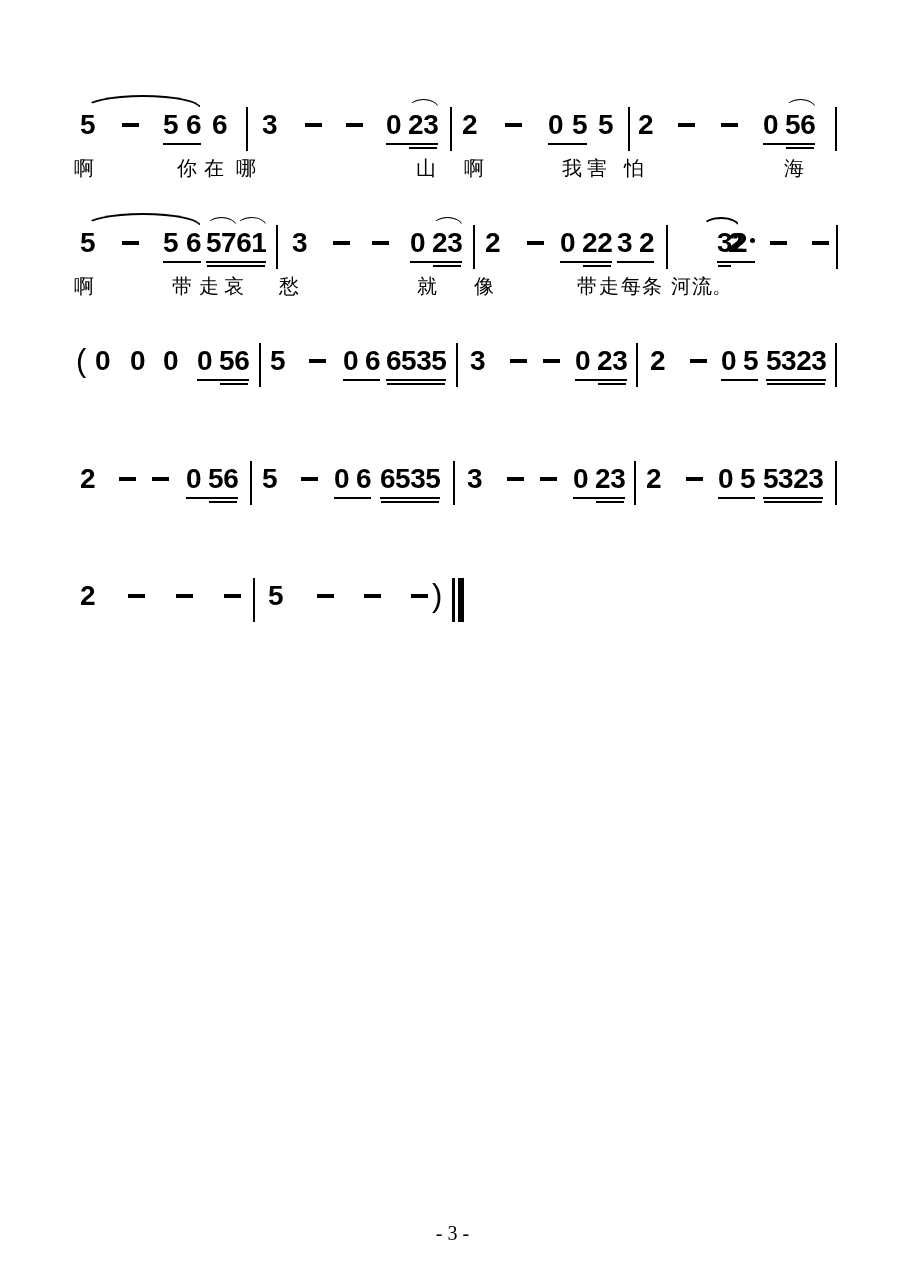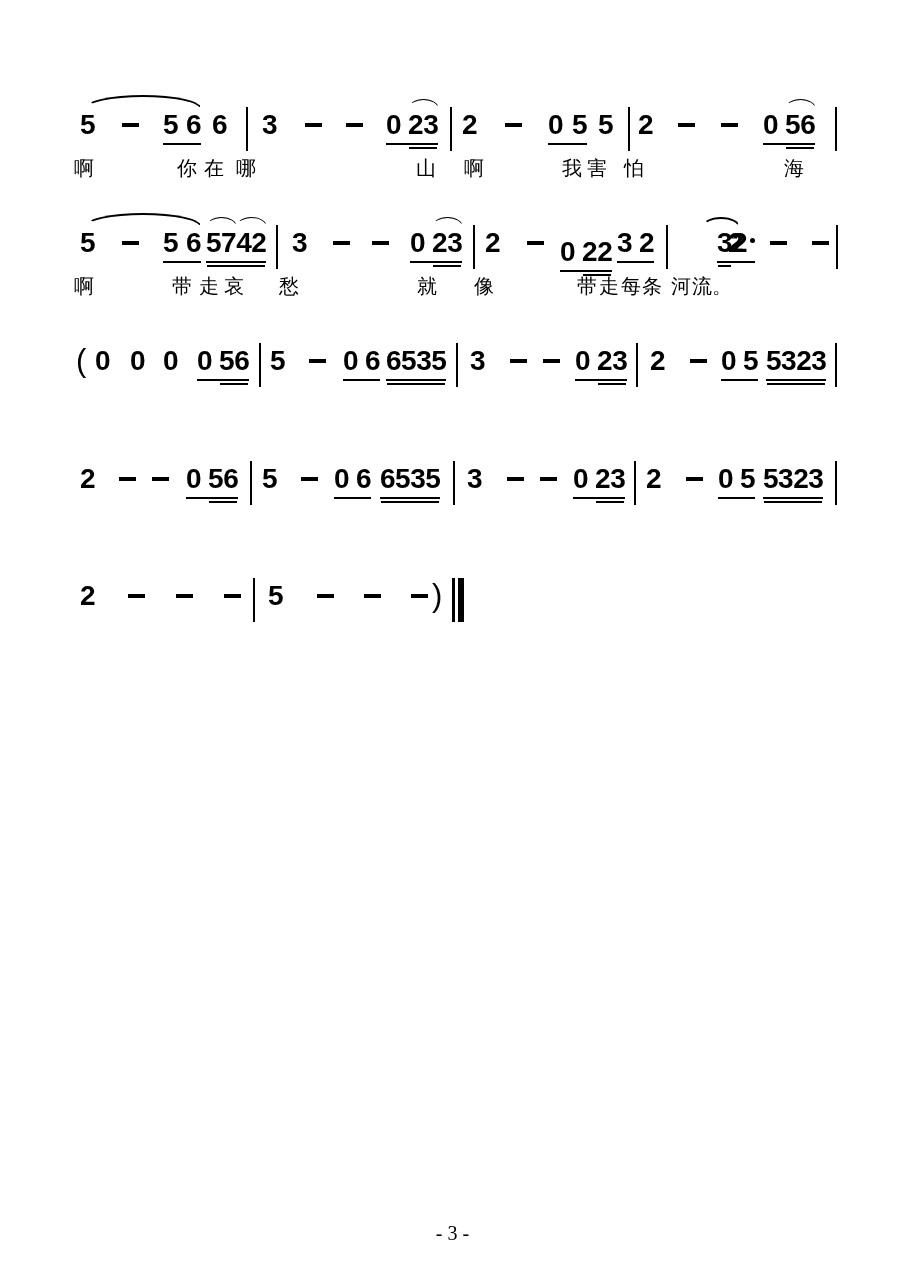--- a/index.html
+++ b/index.html
@@ -80,28 +80,28 @@
         <span class="lyric" style="left: 464px;">啊</span>
         <span class="lyric" style="left: 562px;">我</span>
         <span class="lyric" style="left: 587px;">害</span>
         <span class="lyric" style="left: 624px;">怕</span>
         <span class="lyric" style="left: 784px;">海</span>
       </div>
       <div class="score-line" style="top: 228px;">
         <span class="beat" style="left: 80px;">5</span>
         <span class="beat" style="left: 122px;"><span class="dash"></span></span>
         <span class="beat" style="left: 163px;"><span class="g un1"><span class="note-run">5</span><span class="sp" style="width: 8px;"></span><span class="note-run">6</span></span></span>
-        <span class="beat" style="left: 206px;"><span class="g un1"><span class="g un2"><span class="g slur-g"><span class="note-run">57</span></span><span class="g slur-g"><span class="note-run">42</span></span></span></span></span>
+        <span class="beat" style="left: 206px;"><span class="g un1"><span class="g un2"><span class="g slur-g"><span class="note-run">57</span></span><span class="g slur-g"><span class="note-run">61</span></span></span></span></span>
         <span class="beat" style="left: 292px;">3</span>
         <span class="beat" style="left: 333px;"><span class="dash"></span></span>
         <span class="beat" style="left: 372px;"><span class="dash"></span></span>
         <span class="beat" style="left: 410px;"><span class="g un1"><span class="note-run">0</span><span class="sp" style="width: 7px;"></span><span class="g un2 slur-g"><span class="note-run">23</span></span></span></span>
         <span class="beat" style="left: 485px;">2</span>
         <span class="beat" style="left: 527px;"><span class="dash"></span></span>
-        <span class="beat" style="left: 560px; margin-top: 9px;"><span class="g un1"><span class="note-run">0</span><span class="sp" style="width: 7px;"></span><span class="g un2"><span class="note-run">22</span></span></span></span>
+        <span class="beat" style="left: 560px;"><span class="g un1"><span class="note-run">0</span><span class="sp" style="width: 7px;"></span><span class="g un2"><span class="note-run">22</span></span></span></span>
         <span class="beat" style="left: 617px;"><span class="g un1"><span class="note-run">3</span><span class="sp" style="width: 7px;"></span><span class="note-run">2</span></span></span>
         <span class="beat" style="left: 671px; margin-left: 46px;"><span class="g un1"><span class="g un2"><span class="note-run">3</span></span><span class="note-run">2</span><span class="dot"></span></span></span>
         <span class="beat" style="left: 728px;">2</span>
         <span class="beat" style="left: 770px;"><span class="dash"></span></span>
         <span class="beat" style="left: 812px;"><span class="dash"></span></span>
         <span class="barline" style="left: 276px;"></span>
         <span class="barline" style="left: 473px;"></span>
         <span class="barline" style="left: 666px;"></span>
         <span class="barline" style="left: 836px;"></span>
         <span class="oslur" style="left: 84px; width: 118px; height: 14px; top: -15px;"></span>

